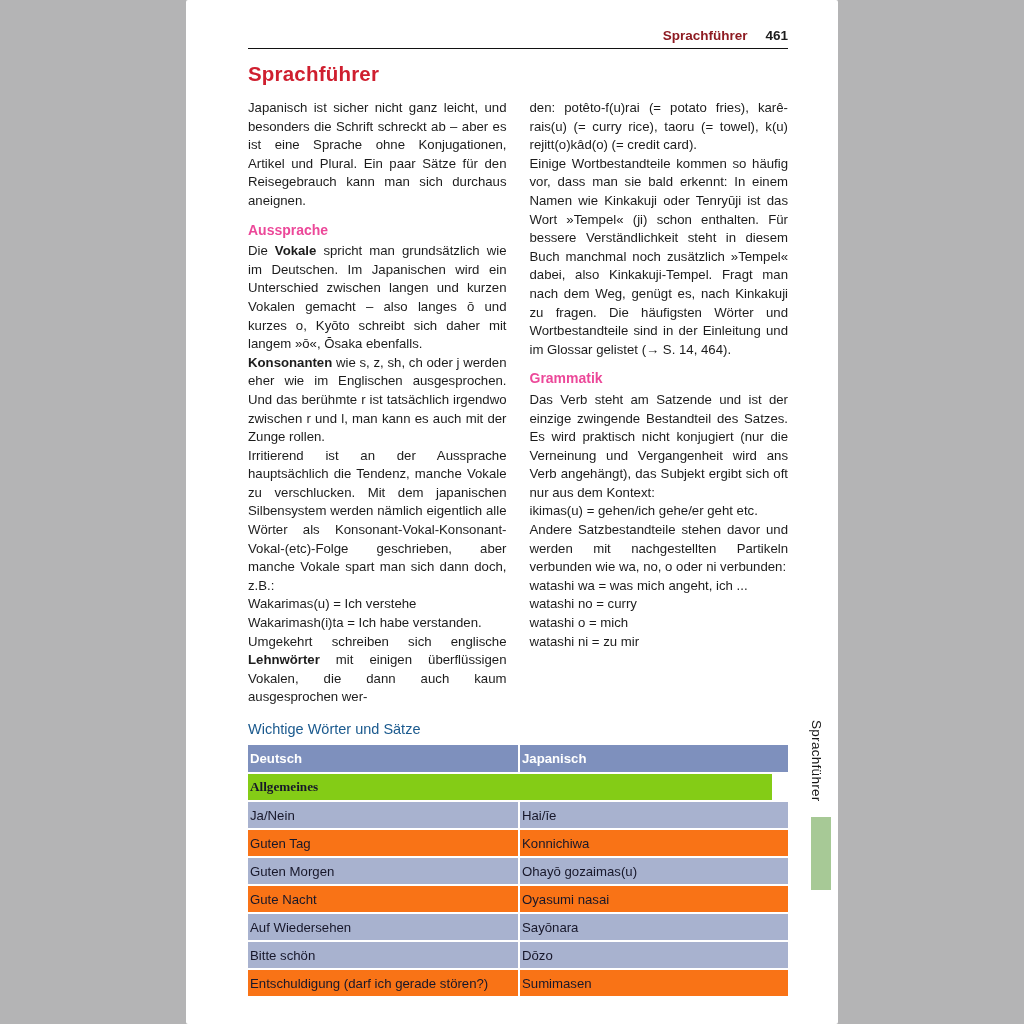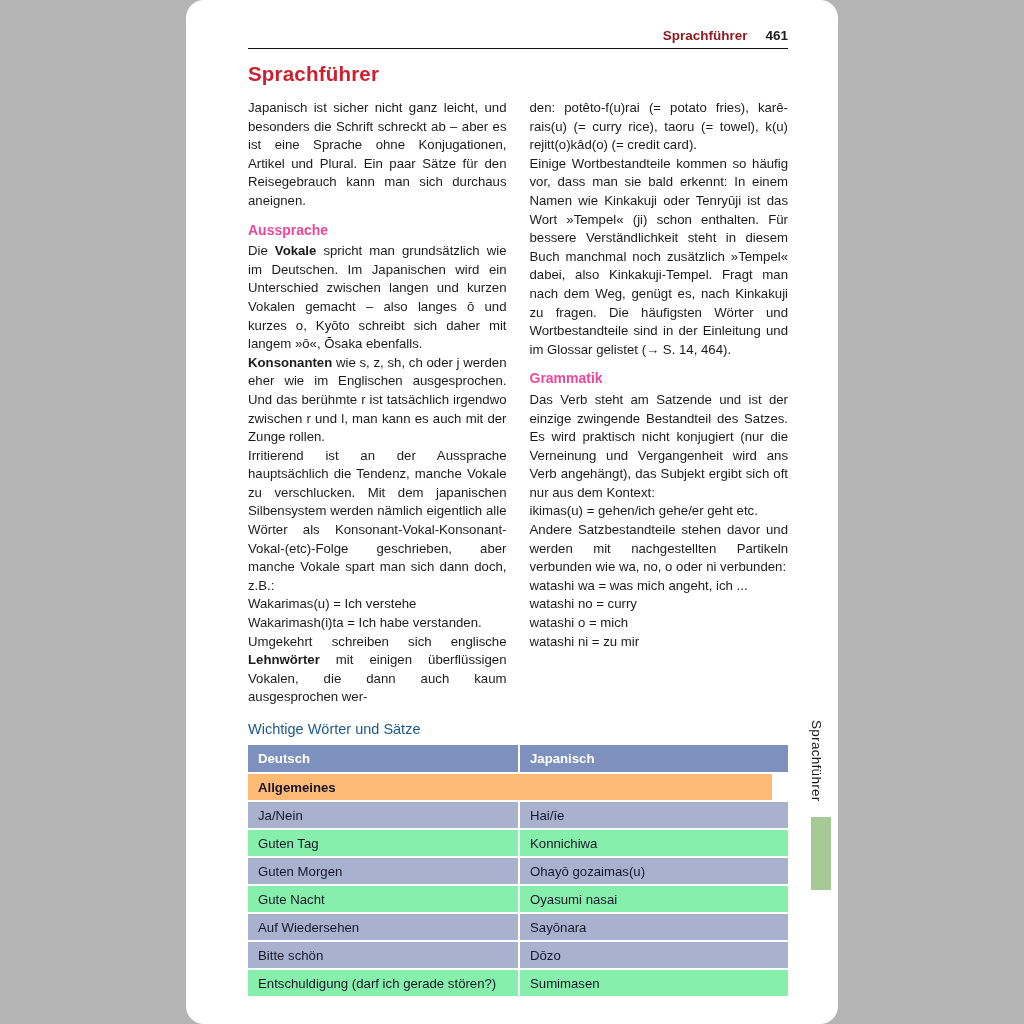--- a/index.html
+++ b/index.html
@@ -4,21 +4,21 @@
 <style>
   html,body{margin:0;padding:0;}
   body{
     width:1024px;height:1024px;position:relative;
     background:#b4b4b5;
     font-family:"Liberation Sans", sans-serif;
     -webkit-font-smoothing:antialiased;
   }
   .page{
     position:absolute;left:186px;top:0;width:652px;height:1024px;
-    background:#ffffff;border-radius:18px;overflow:hidden;
+    background:#ffffff;border-radius:2px;overflow:hidden;
   }
   .content{
     position:absolute;left:62px;right:50px;top:0;
   }
   
   .runhead{
     display:flex;justify-content:flex-end;align-items:baseline;gap:18px;
     padding-top:28px;padding-bottom:5px;
     border-bottom:1.6px solid #121212;
     font-size:13.5px;font-weight:bold;
@@ -46,29 +46,29 @@
   .col b{font-weight:bold;}
   
   .vocab-title{
     color:#1b5a8e;font-weight:normal;font-size:14.5px;
     margin:14px 0 8px 0;
   }
   .vtable{width:100%;}
   .trow{display:flex;margin-bottom:2px;}
   .tcell{
     display:flex;align-items:center;
-    height:26px;padding-left:10px;box-sizing:border-box;
+    height:26px;padding-left:2px;box-sizing:border-box;
     font-size:13.2px;color:#17172a;
   }
   .tcell.c1{width:50%;margin-right:2px;}
   .tcell.c2{flex:1;}
   .thead .tcell{background:#7e90bd;color:#ffffff;font-weight:bold;height:27px;}
-  .tgroup .tcell{background:#fdba74;font-weight:bold;width:100%;margin-right:16px;}
+  .tgroup .tcell{background:#84cc16;font-weight:bold;width:100%;margin-right:16px;font-family:Liberation Serif, serif;}
   .rowdark .tcell{background:#a8b2cf;}
-  .rowlight .tcell{background:#86efac;}
+  .rowlight .tcell{background:#f97316;}
   
   .side-tab-label{
     position:absolute;top:720px;right:14px;
     writing-mode:vertical-rl;
     font-size:13.5px;color:#161616;letter-spacing:.3px;
   }
   .side-green-bar{
     position:absolute;top:817px;right:7px;
     width:20px;height:73px;background:#a7c996;
   }

